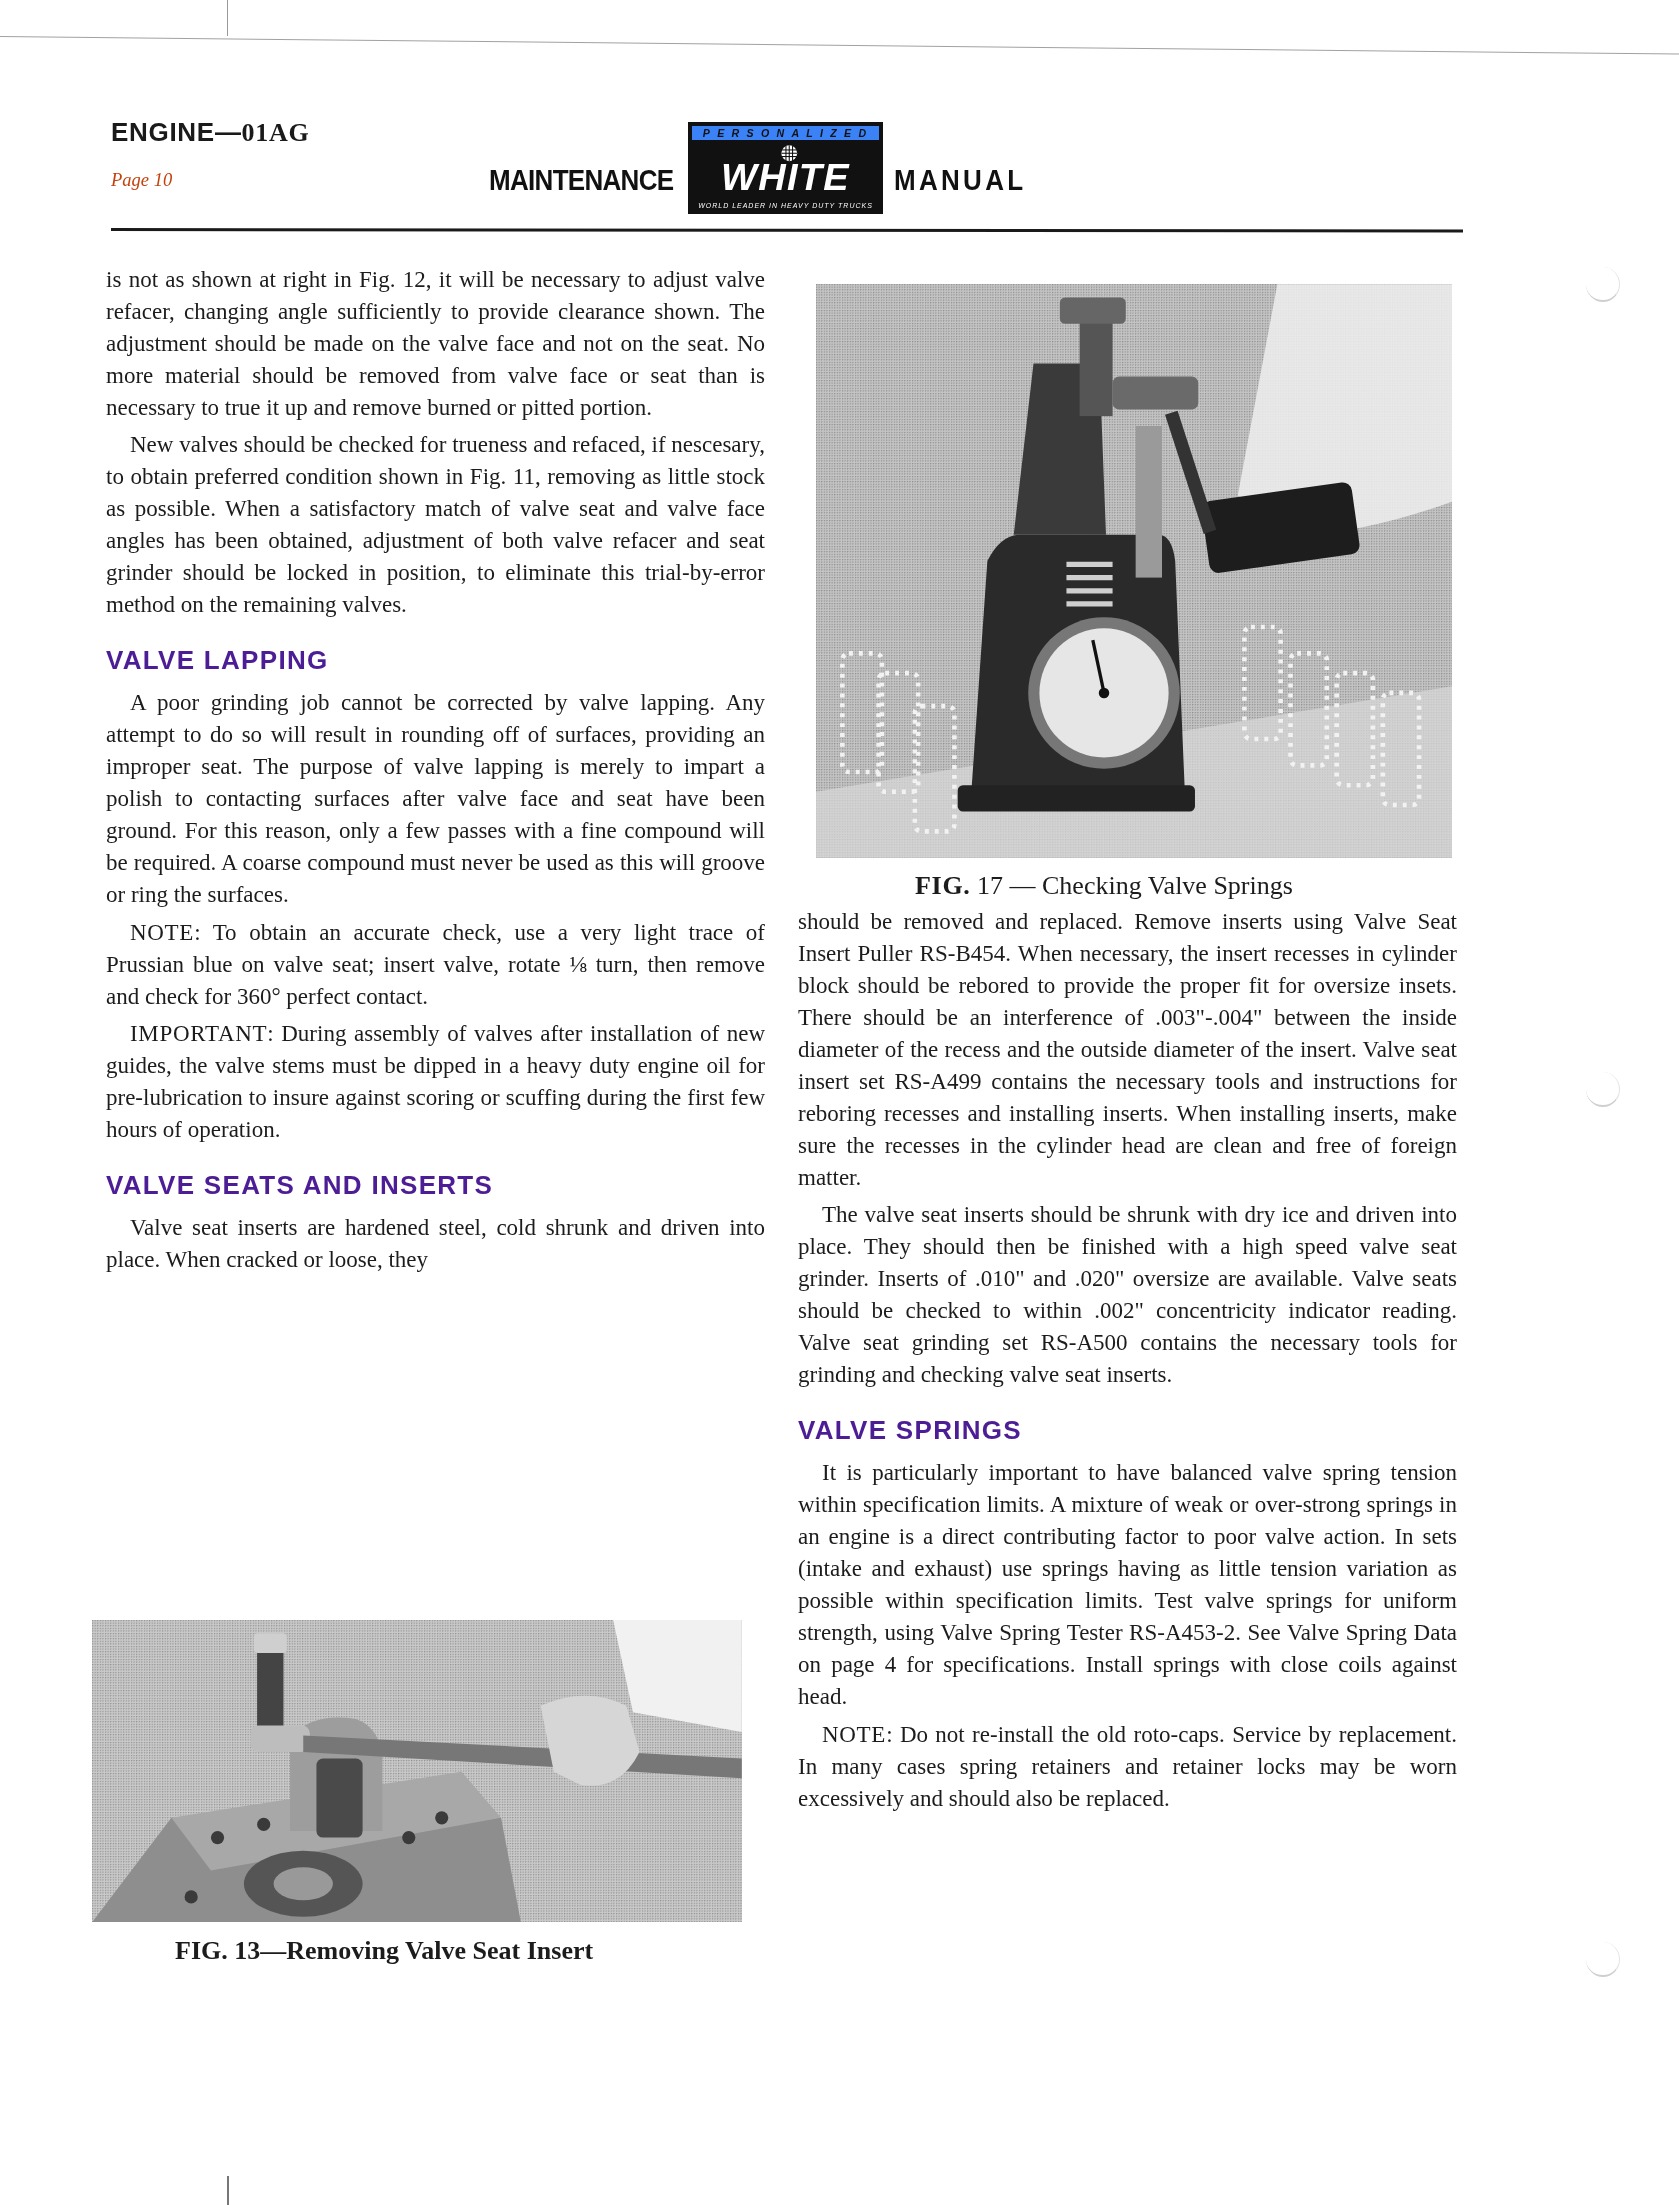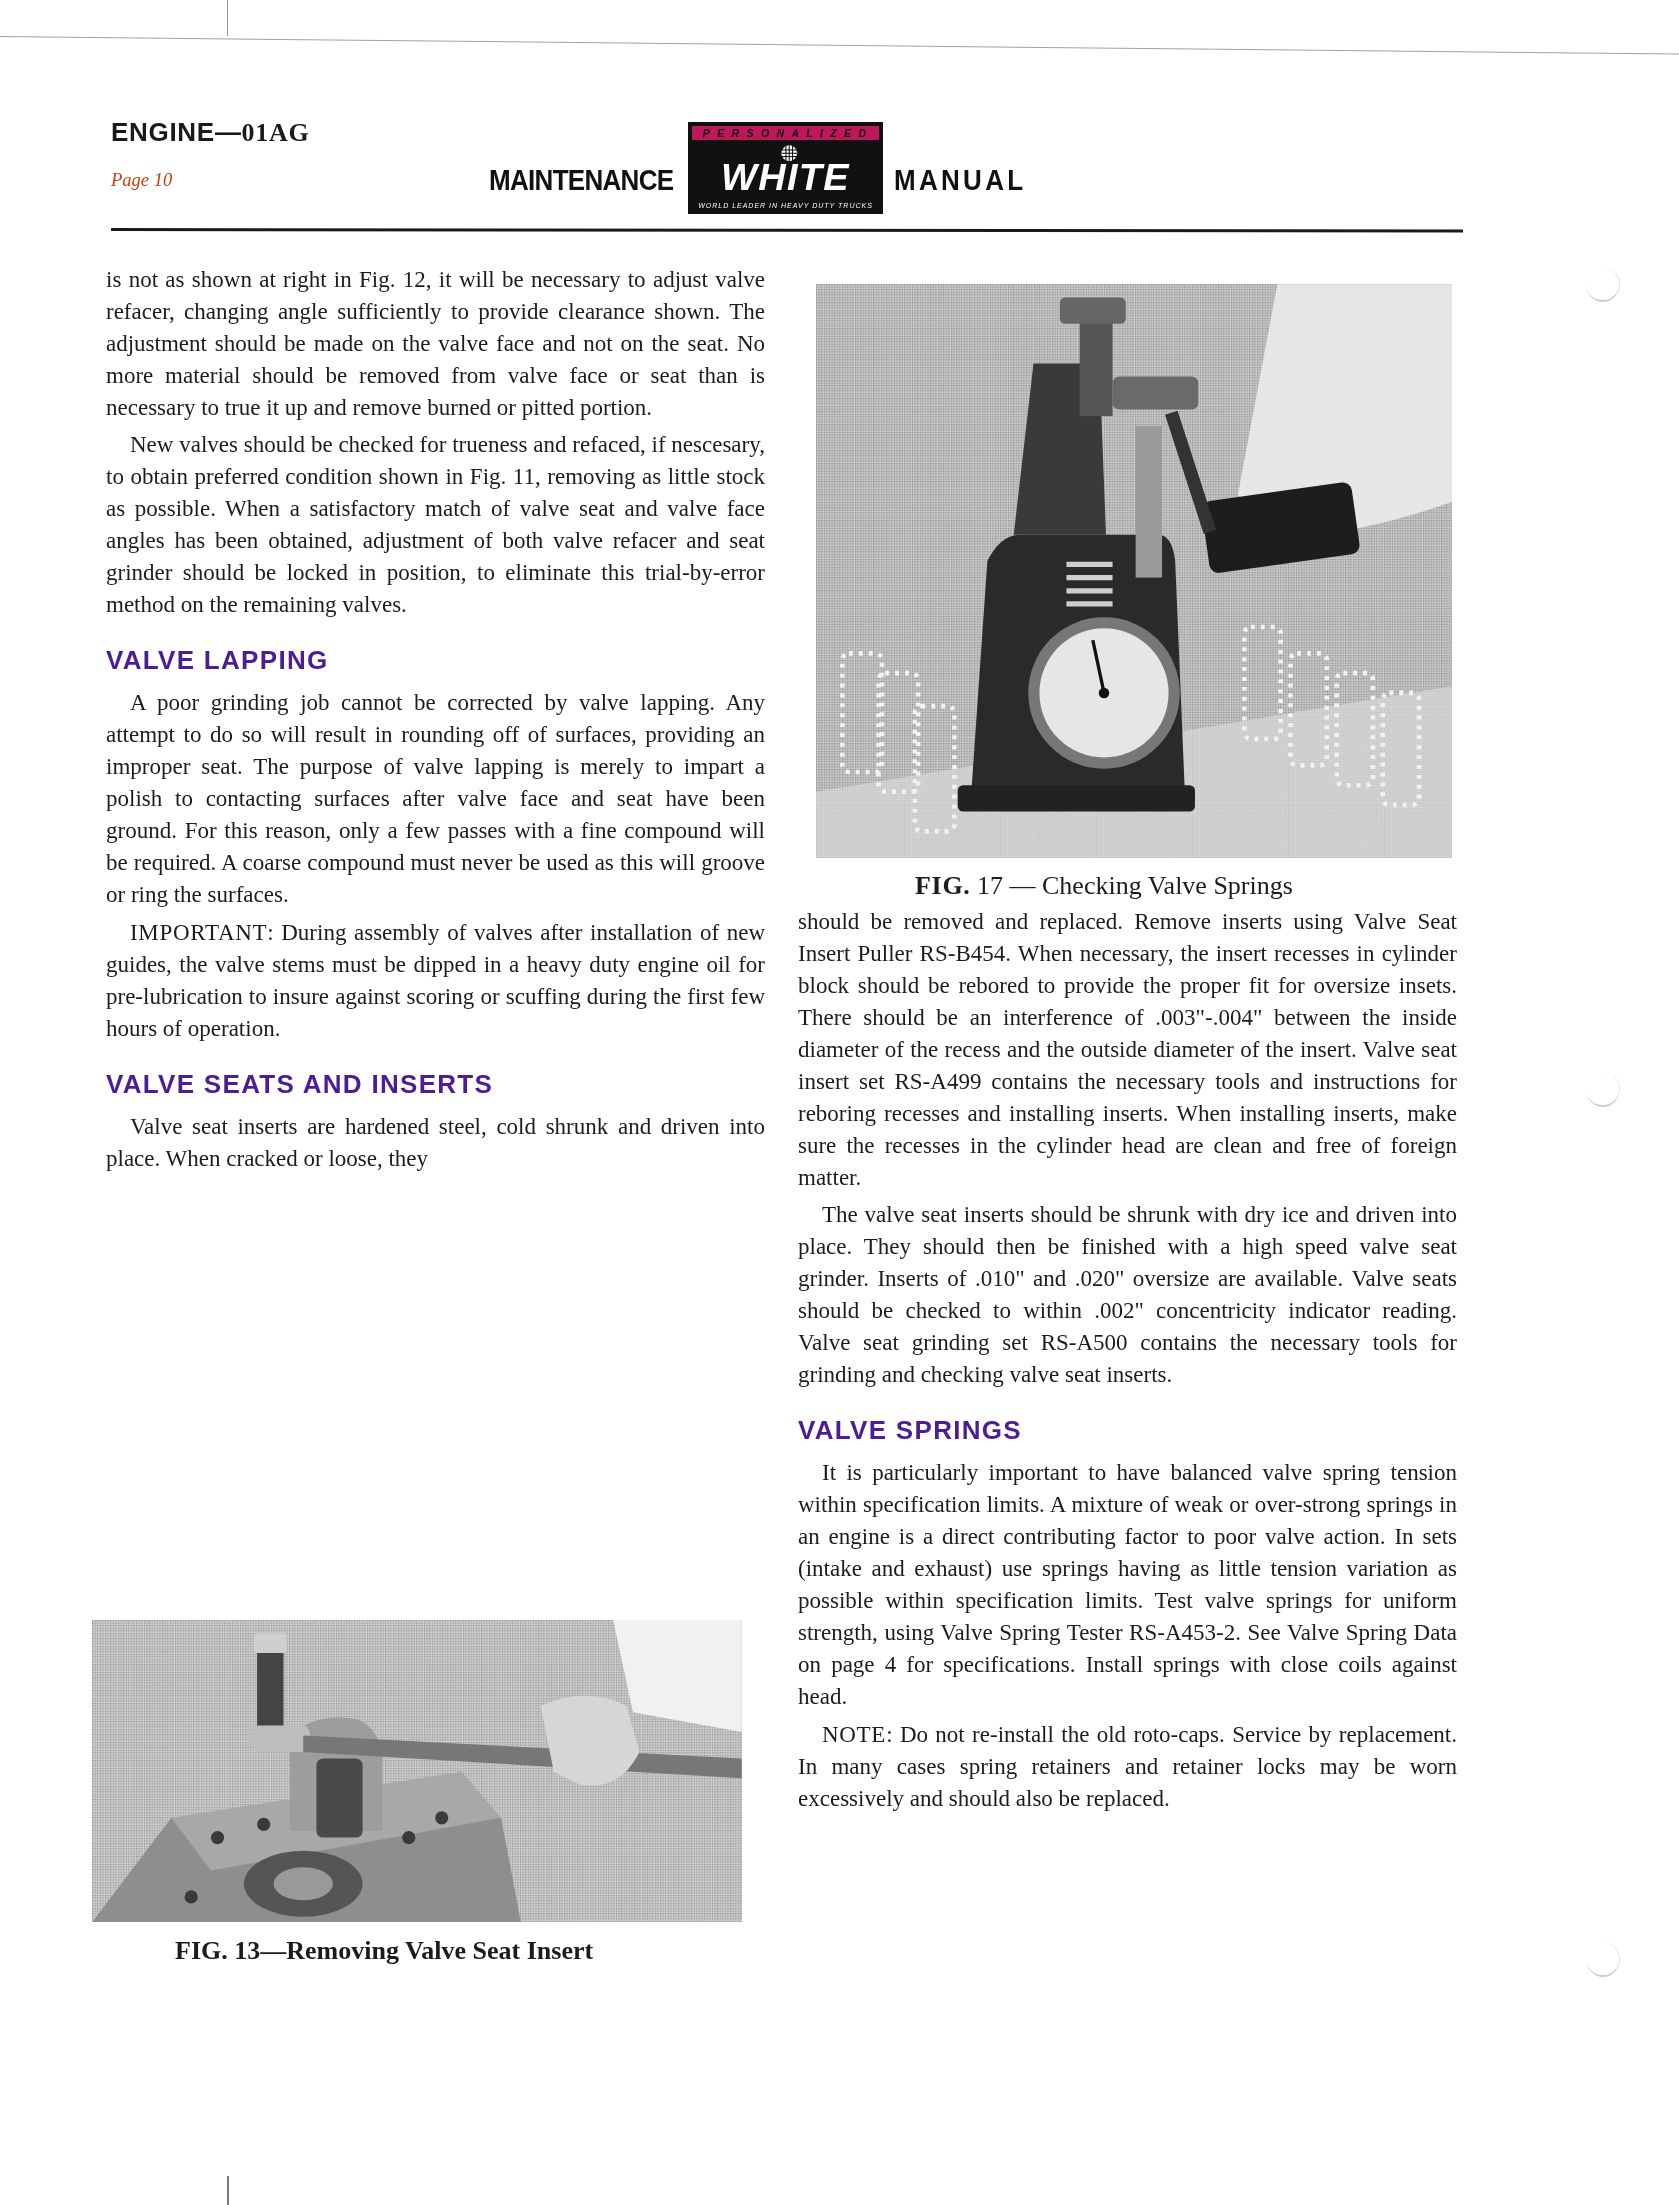--- a/index.html
+++ b/index.html
@@ -10,21 +10,21 @@
   .scan-tick-bottom { position: absolute; left: 227px; top: 2176px; width: 2px; height: 29px; background: #777; }
 
   
   .hdr-section { position: absolute; left: 111px; top: 117px; font-family: "Liberation Sans", sans-serif; font-weight: bold; font-size: 26px; letter-spacing: 0.7px; color: #1a1a1a; }
   .hdr-section .code { font-family: "Liberation Serif", serif; font-weight: bold; }
   .hdr-page { position: absolute; left: 111px; top: 170px; font-family: "Liberation Serif", serif; font-style: italic; font-size: 18.5px; color: #c2410c; }
   .hdr-maint { position: absolute; left: 489px; top: 162px; font-family: "Liberation Sans", sans-serif; font-weight: bold; font-size: 26px; letter-spacing: -0.7px; color: #111; transform: scaleY(1.15); transform-origin: left top; }
   .hdr-manual { position: absolute; left: 894px; top: 162px; font-family: "Liberation Sans", sans-serif; font-weight: bold; font-size: 26px; letter-spacing: 3.3px; color: #111; transform: scaleY(1.15); transform-origin: left top; }
 
   .logo { position: absolute; left: 688px; top: 122px; width: 195px; height: 92px; background: #111; border: 1.3px solid #111; box-sizing: border-box; }
-  .logo .band { position: absolute; left: 2.6px; top: 2.6px; right: 2.6px; height: 14.5px; background: #be185d; color: #111; font-family: "Liberation Sans", sans-serif; font-weight: bold; font-style: italic; font-size: 10.6px; letter-spacing: 7.3px; text-align: center; line-height: 14.5px; padding-left: 5.3px; box-sizing: border-box; }
+  .logo .band { position: absolute; left: 2.6px; top: 2.6px; right: 2.6px; height: 14.5px; background: #3b82f6; color: #111; font-family: "Liberation Sans", sans-serif; font-weight: bold; font-style: italic; font-size: 10.6px; letter-spacing: 7.3px; text-align: center; line-height: 14.5px; padding-left: 5.3px; box-sizing: border-box; }
   .logo .globe { position: absolute; left: 91px; top: 21px; width: 18.5px; height: 18.5px; }
   .logo .brand { position: absolute; left: 0; right: 0; top: 37px; text-align: center; color: #fff; font-family: "Liberation Sans", sans-serif; font-weight: bold; font-style: italic; font-size: 38px; line-height: 37px; letter-spacing: 1.3px; transform: scaleY(0.95); }
   .logo .tagline { position: absolute; left: 0; right: 0; bottom: 4px; text-align: center; color: #fff; font-family: "Liberation Sans", sans-serif; font-style: italic; font-size: 7px; letter-spacing: 1px; }
 
   .hdr-rule { position: absolute; left: 111px; top: 228px; width: 1352px; height: 3.3px; background: #1a1a1a; transform: rotate(0.06deg); transform-origin: left center; }
 
   
   .col { position: absolute; font-family: "Liberation Serif", serif; font-size: 23px; line-height: 32px; color: #1c1c1c; text-align: justify; }
   .col p { margin: 0 0 5.3px 0; text-indent: 24px; }
   .col p.noindent { text-indent: 0; }
@@ -81,20 +81,21 @@
 
 <div class="hdr-manual">MANUAL</div>
 <div class="hdr-rule"></div>
 
 <div class="col col-left-1">
   <p class="noindent">is not as shown at right in Fig. 12, it will be necessary to adjust valve refacer, changing angle sufficiently to provide clearance shown. The adjustment should be made on the valve face and not on the seat. No more material should be removed from valve face or seat than is necessary to true it up and remove burned or pitted portion.</p>
   <p>New valves should be checked for trueness and refaced, if nescesary, to obtain preferred condition shown in Fig. 11, removing as little stock as possible. When a satisfactory match of valve seat and valve face angles has been obtained, adjustment of both valve refacer and seat grinder should be locked in position, to eliminate this trial-by-error method on the remaining valves.</p>
 
   <h2>VALVE LAPPING</h2>
   <p>A poor grinding job cannot be corrected by valve lapping. Any attempt to do so will result in rounding off of surfaces, providing an improper seat. The purpose of valve lapping is merely to impart a polish to contacting surfaces after valve face and seat have been ground. For this reason, only a few passes with a fine compound will be required. A coarse compound must never be used as this will groove or ring the surfaces.</p>
+  <p><span class="lead">NOTE</span><span>: To obtain an accurate check, use a very light trace of Prussian blue on valve seat; insert valve, rotate ⅛ turn, then remove and check for 360° perfect contact.</span></p>
   <p><span class="lead">IMPORTANT</span><span>: During assembly of valves after installation of new guides, the valve stems must be dipped in a heavy duty engine oil for pre-lubrication to insure against scoring or scuffing during the first few hours of operation.</span></p>
 
   <h2>VALVE SEATS AND INSERTS</h2>
   <p>Valve seat inserts are hardened steel, cold shrunk and driven into place. When cracked or loose, they</p>
 </div>
 
 <div class="photo fig17">
   <svg width="636" height="574" viewBox="0 0 965 870">
     <polygon points="0,770 965,610 965,870 0,870" fill="#d8d8d8" opacity=".7"></polygon>
     <path d="M700 0 L965 0 L965 330 C880 360 800 380 720 380 L640 320 Z" fill="#eeeeee" opacity=".85"></path>

